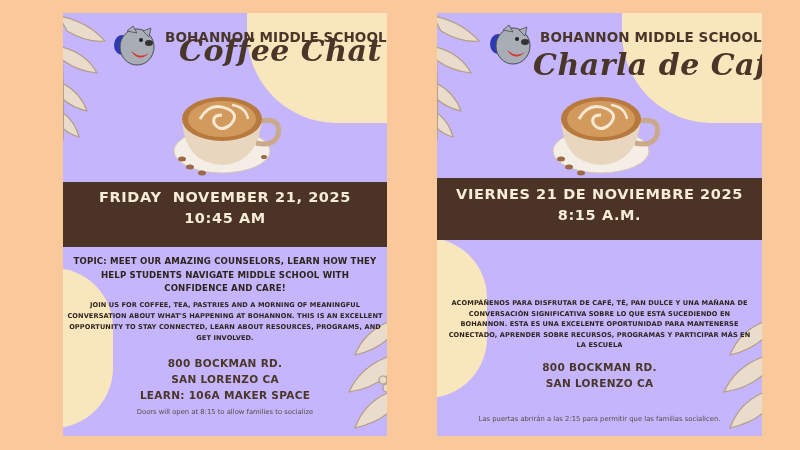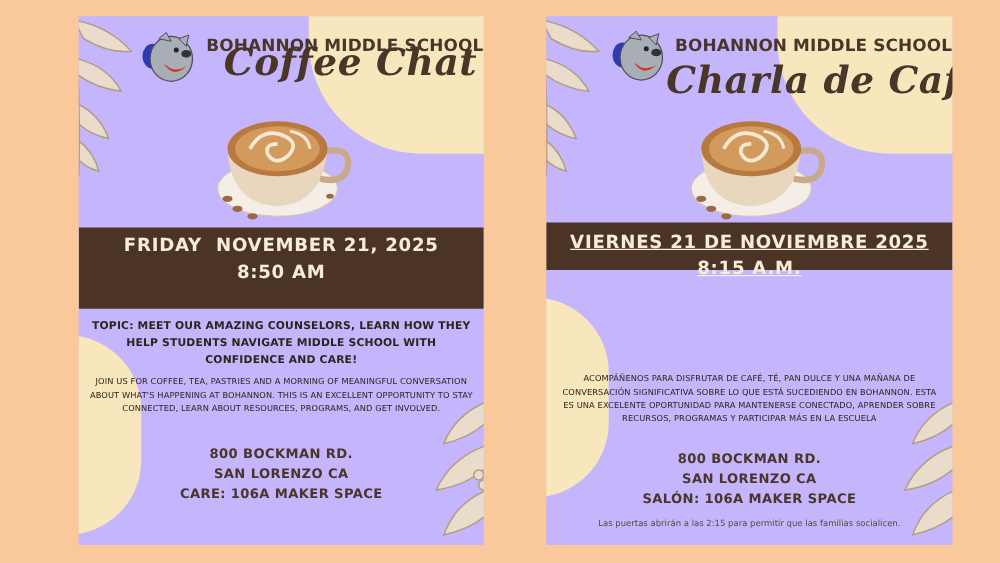--- a/index.html
+++ b/index.html
@@ -71,21 +71,21 @@
   .topic, .desc, .address, .note {
     position: absolute; left: 6px; right: 6px;
     text-align: center;
     color: #2e241c;
   }
   .topic {
     font-weight: bold; font-size: 8.6px; line-height: 13.5px;
     letter-spacing: 0.15px;
   }
   .desc {
-    font-weight: normal; font-size: 6.6px; line-height: 11px;
+    font-weight: bold; font-size: 6.6px; line-height: 11px;
     letter-spacing: 0.1px;
   }
   .address {
     font-weight: bold; font-size: 10.5px; line-height: 16px;
     color: #4a3628; letter-spacing: 0.3px;
   }
   .note { font-size: 6.8px; color: #5a4c40; }
 </style>
 </head>
 <body>
@@ -135,31 +135,32 @@
     <path d="M30 38 Q40 20 58 28 Q70 34 60 44 Q50 52 44 42 Q42 34 52 34" fill="none" stroke="#f6e8d2" stroke-width="3"></path>
     <path d="M62 24 Q76 26 78 38" fill="none" stroke="#f6e8d2" stroke-width="2.5"></path>
     <ellipse cx="12" cy="78" rx="4" ry="2.5" fill="#9b6a45"></ellipse>
     <ellipse cx="20" cy="86" rx="4" ry="2.5" fill="#9b6a45"></ellipse>
     <ellipse cx="32" cy="92" rx="4" ry="2.5" fill="#9b6a45"></ellipse>
     <ellipse cx="94" cy="76" rx="3" ry="2" fill="#9b6a45"></ellipse>
   </svg>
 
   <div class="band" style="top:169px; height:65px; padding-top:7px;">
     <div class="date" style="white-space:pre;">FRIDAY  NOVEMBER 21, 2025</div>
-    <div class="time">8:50 AM</div>
+    <div class="time">10:45 AM</div>
   </div>
 
   <div class="topic" style="top:242px;">TOPIC: MEET OUR AMAZING COUNSELORS, LEARN HOW THEY HELP STUDENTS NAVIGATE MIDDLE SCHOOL WITH CONFIDENCE AND CARE!</div>
   <div class="desc" style="top:287px; left:4px; right:4px;">JOIN US FOR COFFEE, TEA, PASTRIES AND A MORNING OF MEANINGFUL CONVERSATION ABOUT WHAT'S HAPPENING AT BOHANNON. THIS IS AN EXCELLENT OPPORTUNITY TO STAY CONNECTED, LEARN ABOUT RESOURCES, PROGRAMS, AND GET INVOLVED.</div>
 
   <div class="address" style="top:342px;">
     <div>800 BOCKMAN RD.</div>
     <div>SAN LORENZO CA</div>
-    <div>CARE: 106A MAKER SPACE</div>
-  </div>
+    <div>LEARN: 106A MAKER SPACE</div>
+  </div>
+  <div class="note" style="top:395px;">Doors will open at 8:15 to allow families to socialize</div>
 </div>
 
 <div class="flyer" id="flyer-es">
   <div class="blob-tr"></div>
   <div class="blob-bl" style="top:225px;"></div>
 
   <svg class="leaves leaves-tl" viewBox="0 0 60 130">
     <g fill="none" stroke="#b49c86" stroke-width="1.2">
       <path d="M2 5 Q30 10 48 30 Q30 32 10 20 Z" fill="#e9dccb"></path>
       <path d="M0 35 Q28 40 40 62 Q20 60 4 48 Z" fill="#e9dccb"></path>
@@ -195,26 +196,25 @@
     <path d="M90 40 Q112 36 108 54 Q104 66 86 62" fill="none" stroke="#c9a98a" stroke-width="5"></path>
     <ellipse cx="52" cy="38" rx="40" ry="22" fill="#b8793f"></ellipse>
     <ellipse cx="52" cy="38" rx="34" ry="18" fill="#d39a5e"></ellipse>
     <path d="M30 38 Q40 20 58 28 Q70 34 60 44 Q50 52 44 42 Q42 34 52 34" fill="none" stroke="#f6e8d2" stroke-width="3"></path>
     <path d="M62 24 Q76 26 78 38" fill="none" stroke="#f6e8d2" stroke-width="2.5"></path>
     <ellipse cx="12" cy="78" rx="4" ry="2.5" fill="#9b6a45"></ellipse>
     <ellipse cx="20" cy="86" rx="4" ry="2.5" fill="#9b6a45"></ellipse>
     <ellipse cx="32" cy="92" rx="4" ry="2.5" fill="#9b6a45"></ellipse>
   </svg>
 
-  <div class="band" style="top:165px; height:38px; padding-top:8px;text-decoration:underline;">
+  <div class="band" style="top:165px; height:62px; padding-top:8px;">
     <div class="date">VIERNES 21 DE NOVIEMBRE 2025</div>
     <div class="time">8:15 A.M.</div>
   </div>
 
   <div class="desc" style="top:285px; left:10px; right:10px; line-height:10.5px;">ACOMPÁÑENOS PARA DISFRUTAR DE CAFÉ, TÉ, PAN DULCE Y UNA MAÑANA DE CONVERSACIÓN SIGNIFICATIVA SOBRE LO QUE ESTÁ SUCEDIENDO EN BOHANNON. ESTA ES UNA EXCELENTE OPORTUNIDAD PARA MANTENERSE CONECTADO, APRENDER SOBRE RECURSOS, PROGRAMAS Y PARTICIPAR MÁS EN LA ESCUELA</div>
 
   <div class="address" style="top:346px;">
     <div>800 BOCKMAN RD.</div>
     <div>SAN LORENZO CA</div>
-    <div>SALÓN: 106A MAKER SPACE</div>
   </div>
   <div class="note" style="top:402px;">Las puertas abrirán a las 2:15 para permitir que las familias socialicen.</div>
 </div>
 
 </body></html>

